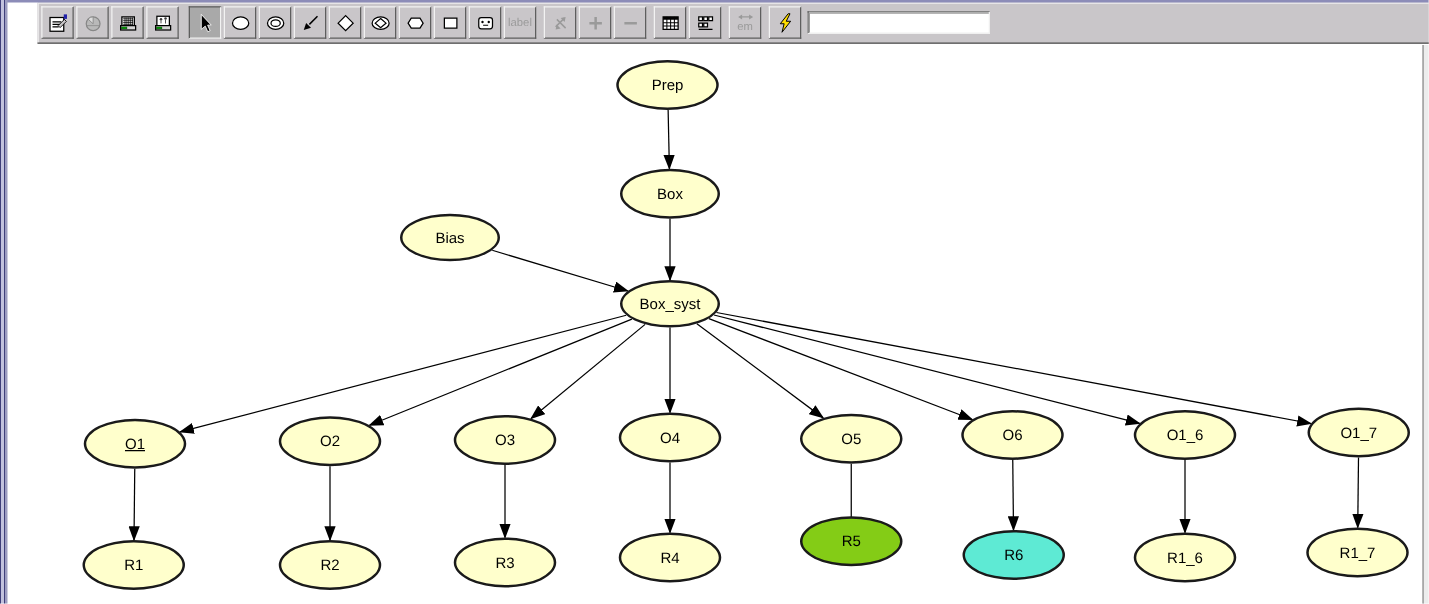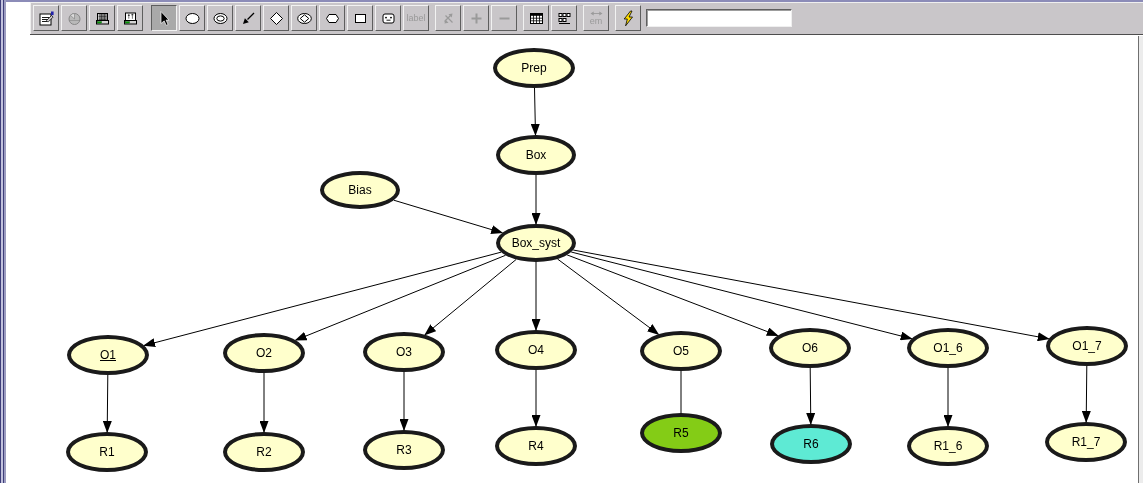--- a/index.html
+++ b/index.html
@@ -41,21 +41,21 @@
     font:12px "Liberation Sans",sans-serif;padding:0 3px;
   }
   
   .canvas{position:absolute;left:6px;top:36px;width:1132px;height:447px;background:#fff;z-index:1}
   .right-border{position:absolute;left:1138px;top:36px;width:1px;height:447px;background:#6f6f6f;z-index:2}
   .right-sliver{position:absolute;left:1139px;top:36px;width:4px;height:447px;background:#ececec;z-index:2}
   #edges-svg{position:absolute;left:0;top:0;width:1143px;height:483px;z-index:5;pointer-events:none}
   #nodes-layer{position:absolute;left:0;top:0;width:0;height:0;z-index:10}
   .node{
     position:absolute;box-sizing:border-box;border-radius:50%;
-    border:4px solid #0c4a6e;display:flex;align-items:center;justify-content:center;
+    border:2px solid #0c4a6e;display:flex;align-items:center;justify-content:center;
     font-size:12px;color:#000;white-space:nowrap;
   }
 </style>
 </head>
 <body>
 
 <div class="canvas"></div>
 <div class="right-border"></div>
 <div class="right-sliver"></div>
 

